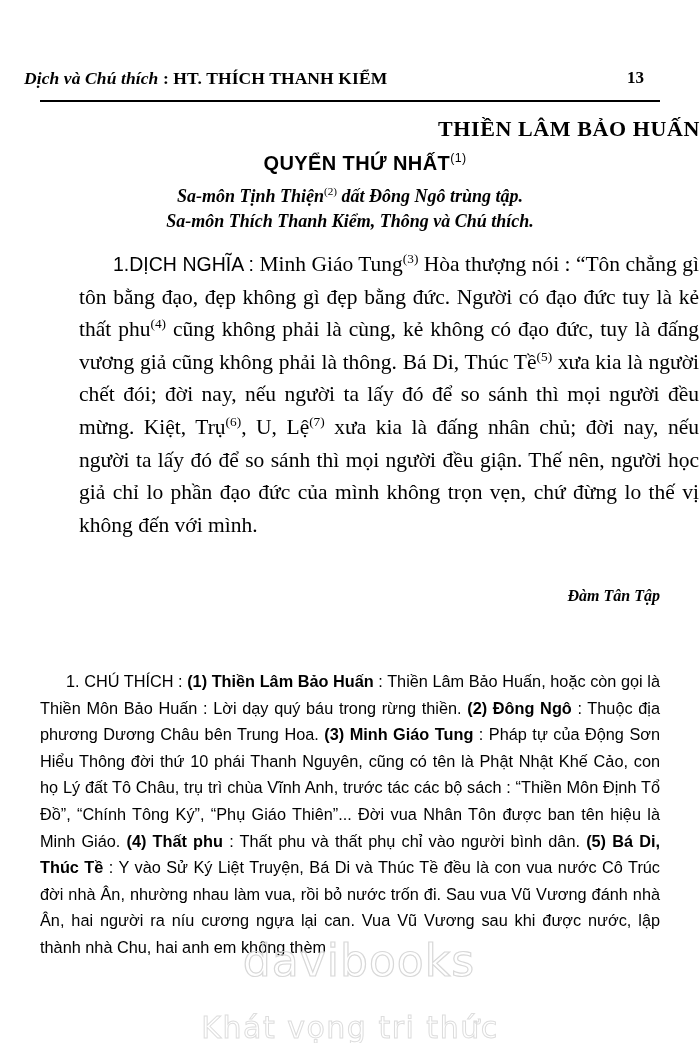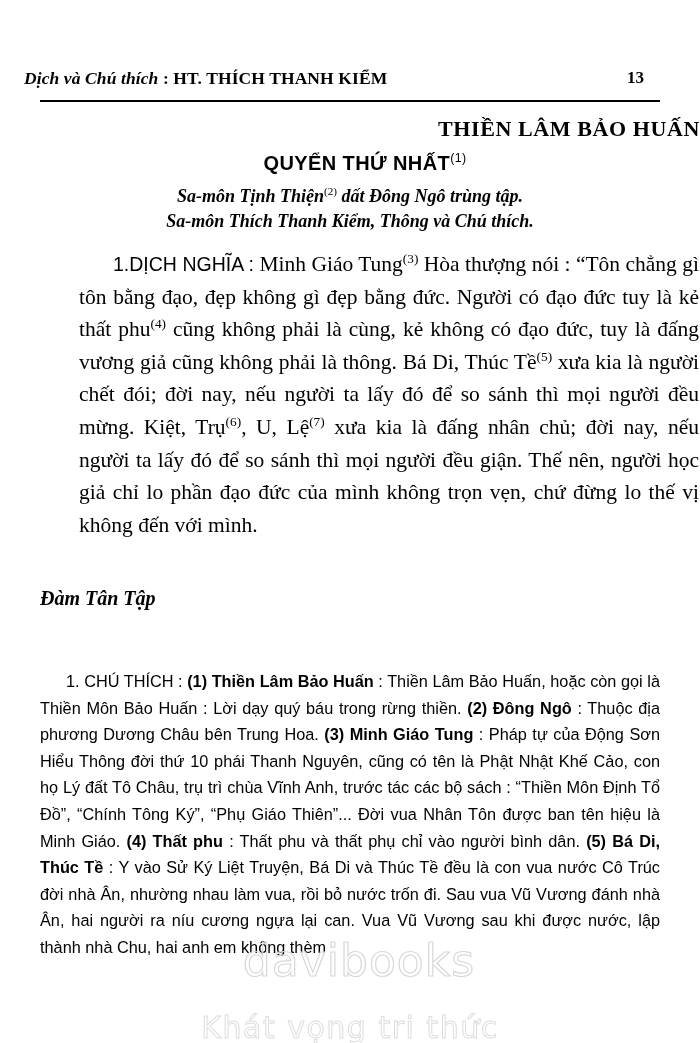--- a/index.html
+++ b/index.html
@@ -111,23 +111,24 @@
     margin-left: 39px;
   }
   .body-main .indent { text-indent: 34px; display: block; }
   .body-main .label { font-family: "Liberation Sans", sans-serif; font-size: 19.5px; }
 
   .signature {
     position: absolute;
     left: 40px;
     top: 587px;
     width: 620px;
+    text-align: right;
     font-style: italic;
     font-weight: bold;
-    font-size: 20px;
+    font-size: 16px;
   }
 
   
   .notes {
     position: absolute;
     left: 40px;
     top: 622px;
     width: 620px;
     font-family: "Liberation Sans", sans-serif;
     font-size: 16.3px;

